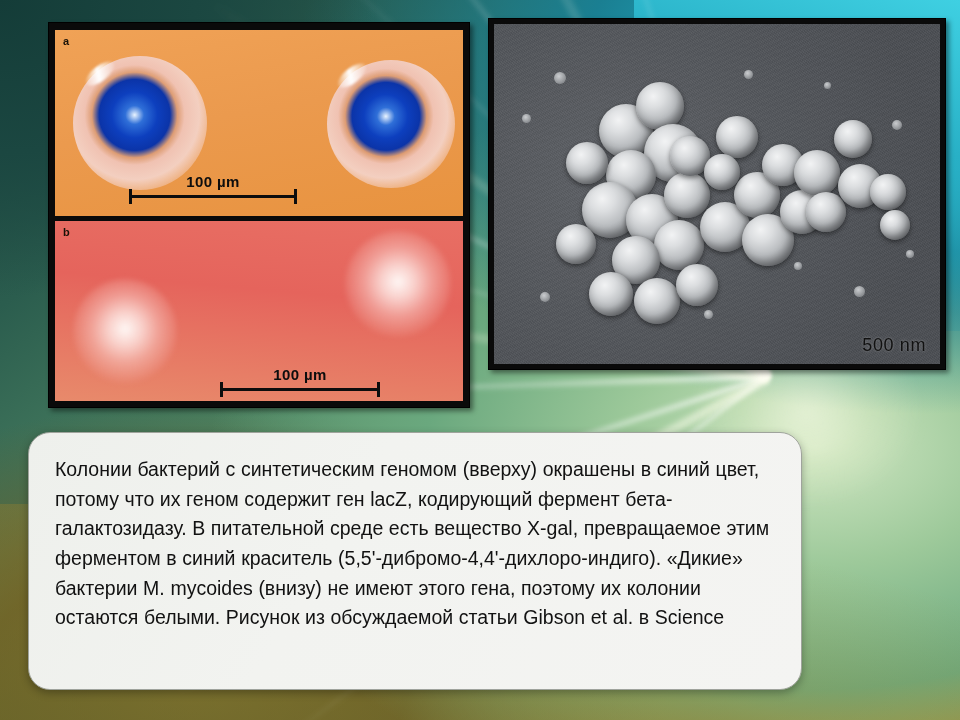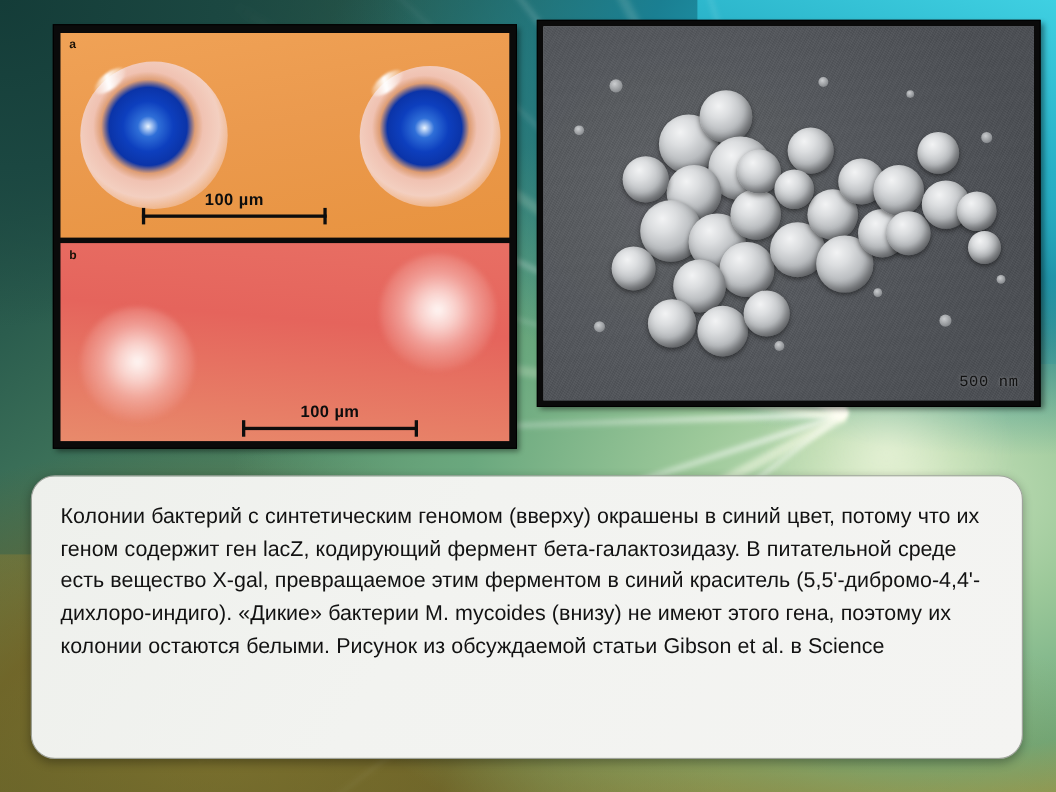--- a/index.html
+++ b/index.html
@@ -145,29 +145,29 @@
     background:radial-gradient(circle at 36% 30%, #f2f3f4 0%, #dcdee0 24%, #b9bcbf 52%, #8d9094 74%, #5d6064 92%, #46494d 100%);
     box-shadow:0 2px 5px rgba(0,0,0,0.45), inset -3px -4px 8px rgba(0,0,0,0.30);
   }
   .speck {
     position:absolute; border-radius:50%;
     background:radial-gradient(circle at 40% 35%, #e8eaec 0%, #a9acaf 55%, #74777b 100%);
     opacity:0.8;
   }
   .sem-scale {
     position:absolute; right:14px; bottom:8px;
-    font-size:14px; color:#111; letter-spacing:0.6px;
-    font-family:Liberation Mono, monospace;
+    font-size:18px; color:#111; letter-spacing:0.6px;
+    font-family:Liberation Sans, sans-serif;
     text-shadow:0 0 3px rgba(255,255,255,0.35);
   }
 
   
   .caption-card {
     position:absolute;
-    left:28px; top:432px; width:902px; height:258px;
+    left:28px; top:432px; width:774px; height:258px;
     background:linear-gradient(120deg,#eef0ec 0%, #f2f3f0 40%, #f4f4f2 100%);
     border:1px solid #9fa39c;
     border-radius:22px;
     box-shadow:0 3px 9px rgba(0,0,0,0.30);
     padding:22px 26px 18px 26px;
   }
   .caption-text {
     font-size:19.5px;
     line-height:1.52;
     color:#121212;

